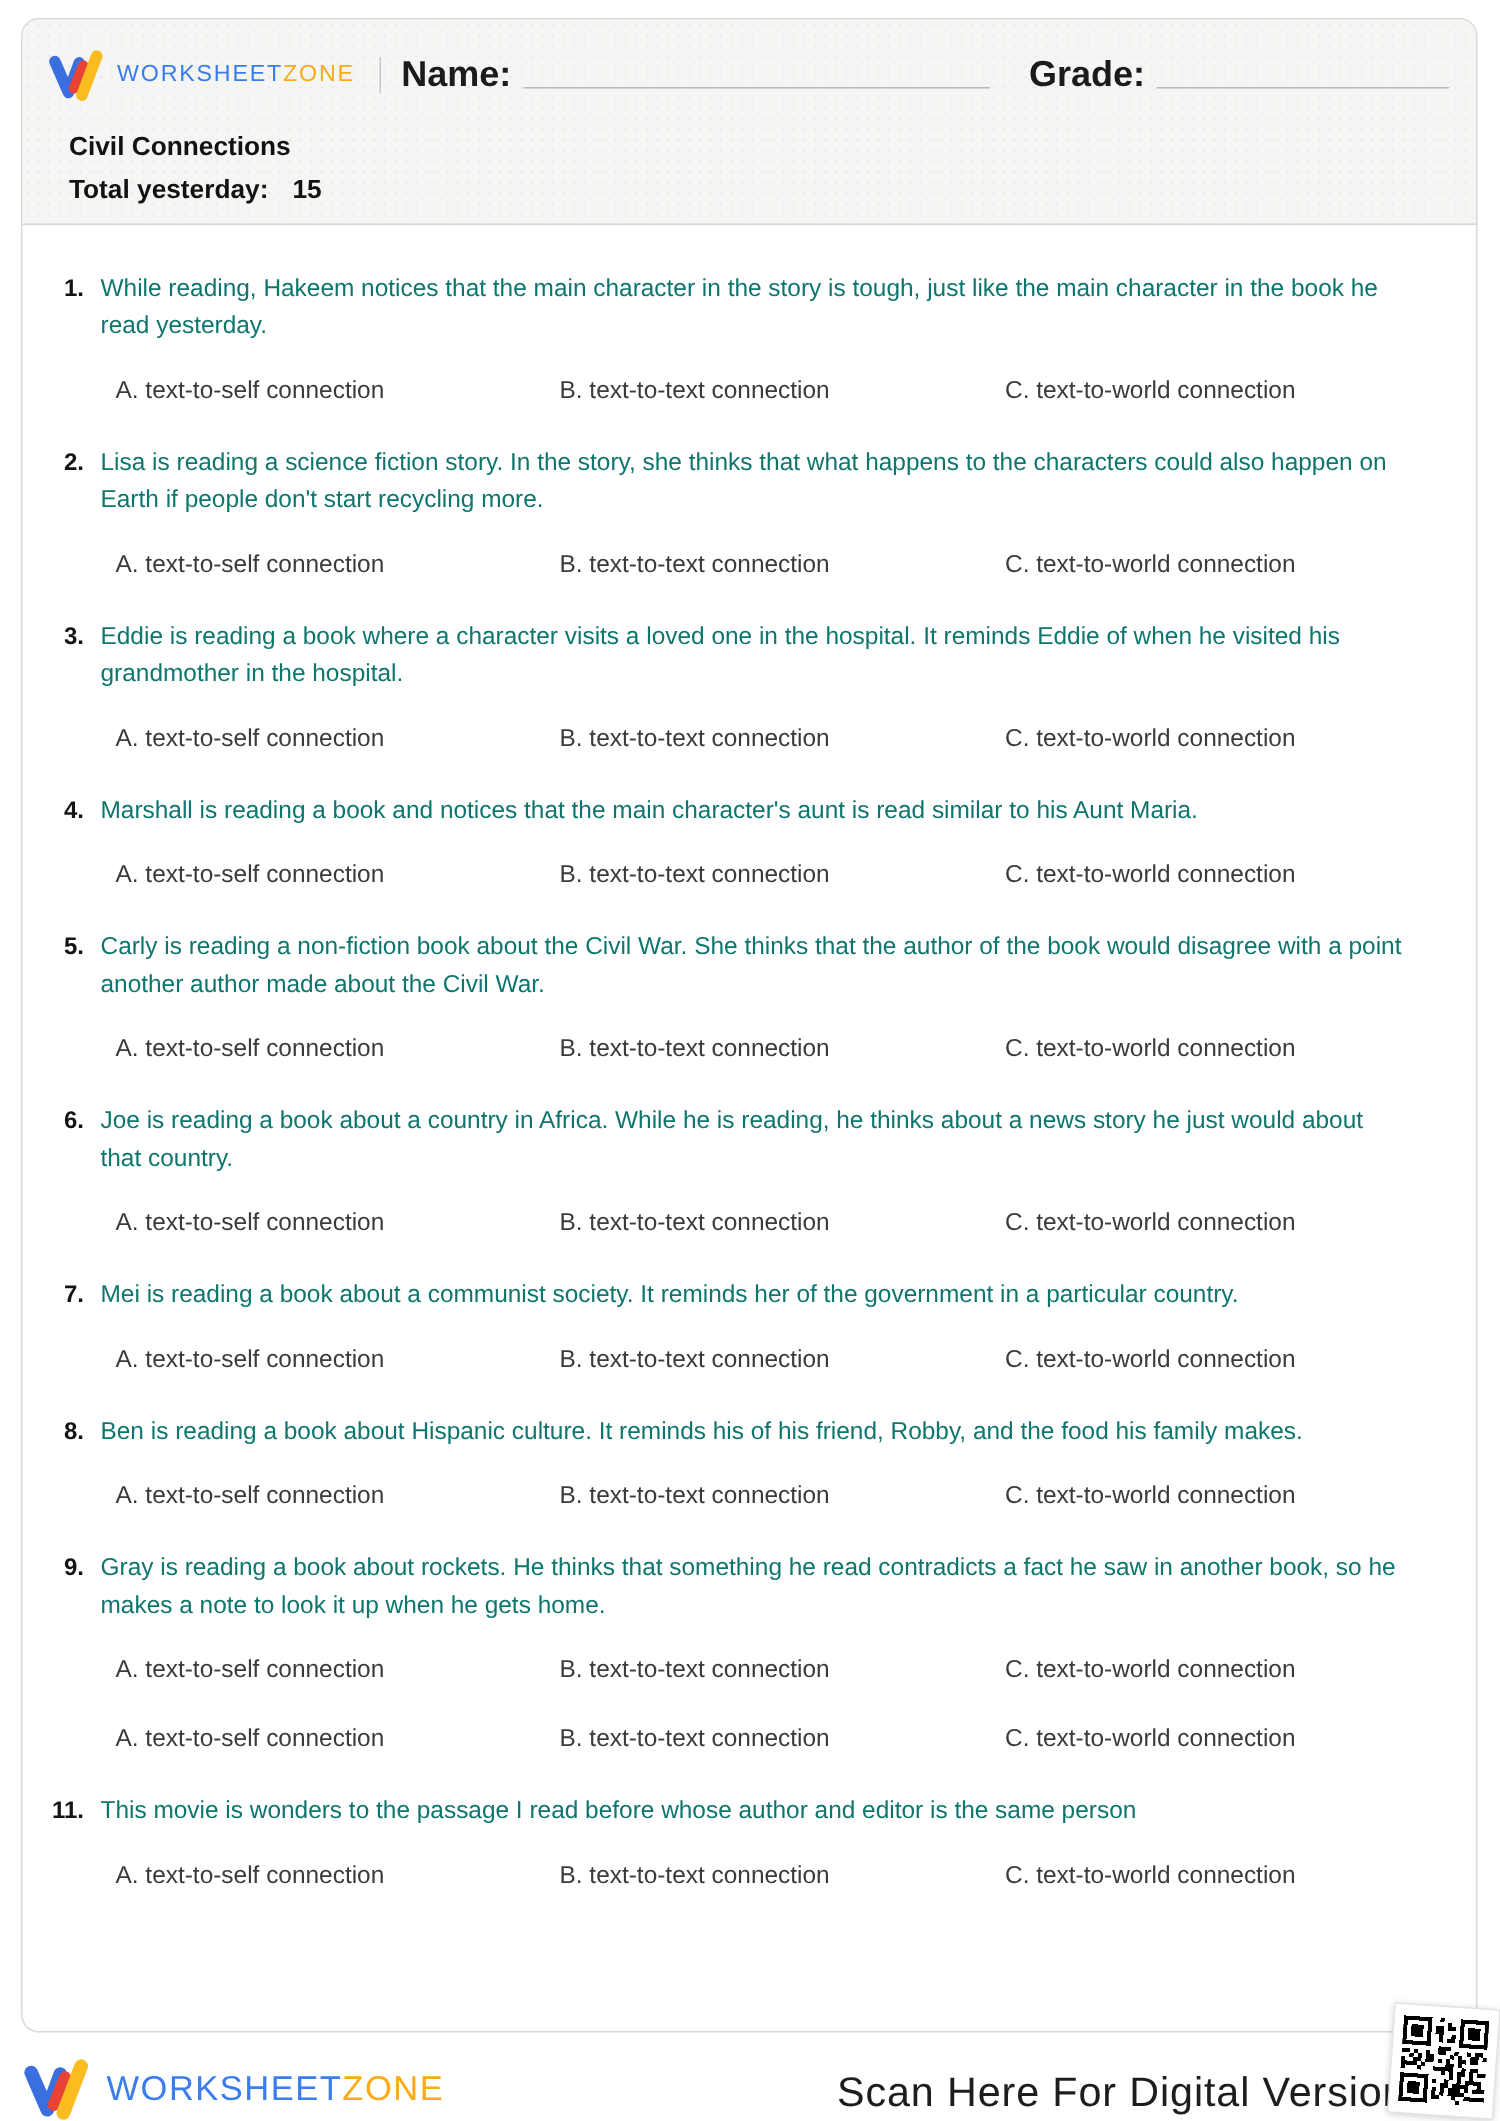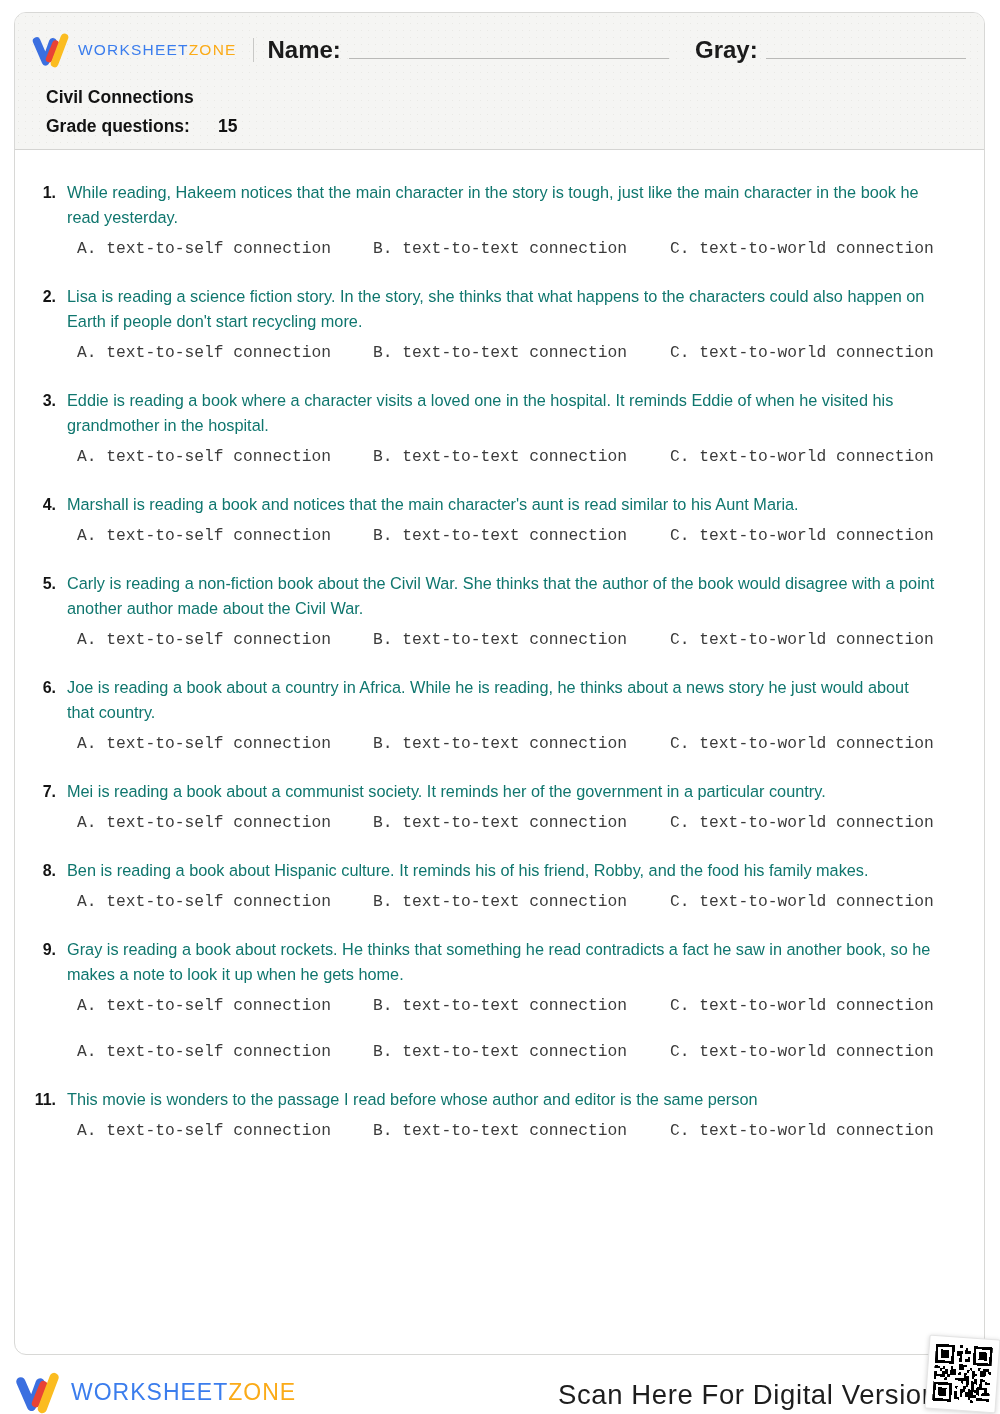--- a/index.html
+++ b/index.html
@@ -27,36 +27,36 @@
   .w1{color:#3b7ded;}
   .w2{color:#fbab18;}
   .sep{width:1px;height:24px;background:#c8c8c6;margin:0 14px 0 16px;}
   .fill-label{font-size:24px;font-weight:bold;color:#1b1b1b;white-space:nowrap;}
   .write-line{display:inline-block;border-bottom:1.5px solid #b9b9b7;height:16px;}
   .name-line{width:358px;margin:0 8px;}
   .grade-label{margin-left:18px;}
   .grade-line{width:224px;margin-left:8px;}
   .sheet-title{font-size:17.5px;font-weight:bold;color:#121212;margin:16px 0 0 15px;}
   .sheet-total{font-size:17.5px;font-weight:bold;color:#121212;margin:8px 0 0 15px;}
-  .total-num{margin-left:28px;}
+  .total-num{margin-left:16px;}
   
   .sheet-body{padding-top:30px;}
   .question{margin-bottom:25px;}
   .q-row{display:flex;align-items:flex-start;}
   .q-num{
     flex:0 0 52px;width:52px;box-sizing:border-box;text-align:right;padding-right:11px;
     font-size:16px;font-weight:bold;color:#141414;line-height:25px;
   }
   .q-text{
     flex:1;font-size:16.3px;line-height:25px;color:#0f766e;
     max-width:872px;padding-right:30px;
   }
   .choices{
     display:grid;grid-template-columns:296px 297px auto;
-    margin-left:62px;margin-top:8px;font-family:Liberation Mono, monospace;
+    margin-left:62px;margin-top:20px;
   }
   .choice{font-size:16.3px;line-height:21px;color:#3b3b3b;}
   
   .footer-brand{position:absolute;left:14px;top:1371px;display:flex;align-items:center;gap:9px;}
   .footer-brand .brand-text{font-size:23px;letter-spacing:1px;}
   .scan-text{
     position:absolute;top:1379px;left:558px;width:366px;
     font-size:27.5px;color:#1d1d1d;letter-spacing:0.6px;white-space:nowrap;
   }
   .qr-card{
@@ -77,26 +77,26 @@
         <svg class="mark" width="40" height="36" viewBox="0 0 44 40">
           <path d="M6 10 L16 33 L24 11" fill="none" stroke="#3b6fe0" stroke-width="8.5" stroke-linecap="round" stroke-linejoin="round"></path>
           <path d="M27 13 L20 30" fill="none" stroke="#e94335" stroke-width="7.5" stroke-linecap="round"></path>
           <path d="M37 6 L26 35" fill="none" stroke="#fbbc20" stroke-width="8.5" stroke-linecap="round"></path>
         </svg>
         <span class="brand-text"><span class="w1">WORKSHEET</span><span class="w2">ZONE</span></span>
       </div>
       <span class="sep"></span>
       <span class="fill-label">Name:</span>
       <span class="write-line name-line"></span>
-      <span class="fill-label grade-label">Gray:</span>
+      <span class="fill-label grade-label">Grade:</span>
       <span class="write-line grade-line"></span>
     </div>
     <div class="sheet-title">Civil Connections</div>
     <div class="sheet-total">
-      <span>Grade questions:</span><span class="total-num">15</span>
+      <span>Total yesterday:</span><span class="total-num">15</span>
     </div>
   </div>
 
   <div class="sheet-body" id="questions">
   <div class="question">
     <div class="q-row">
       <span class="q-num">1.</span>
       <span class="q-text">While reading, Hakeem notices that the main character in the story is tough, just like the main character in the book he read yesterday.</span>
     </div>
     <div class="choices">

